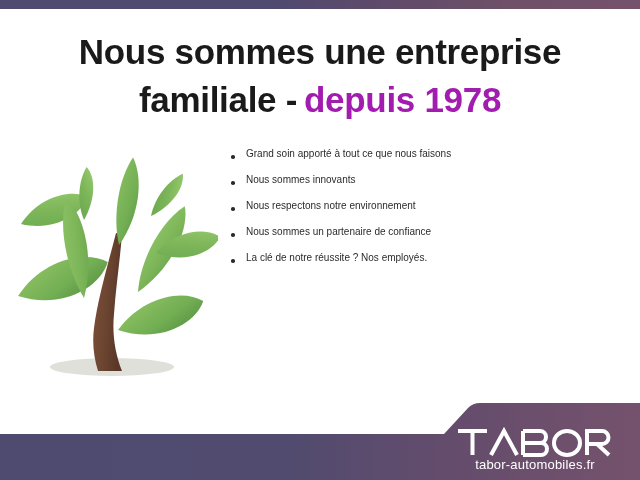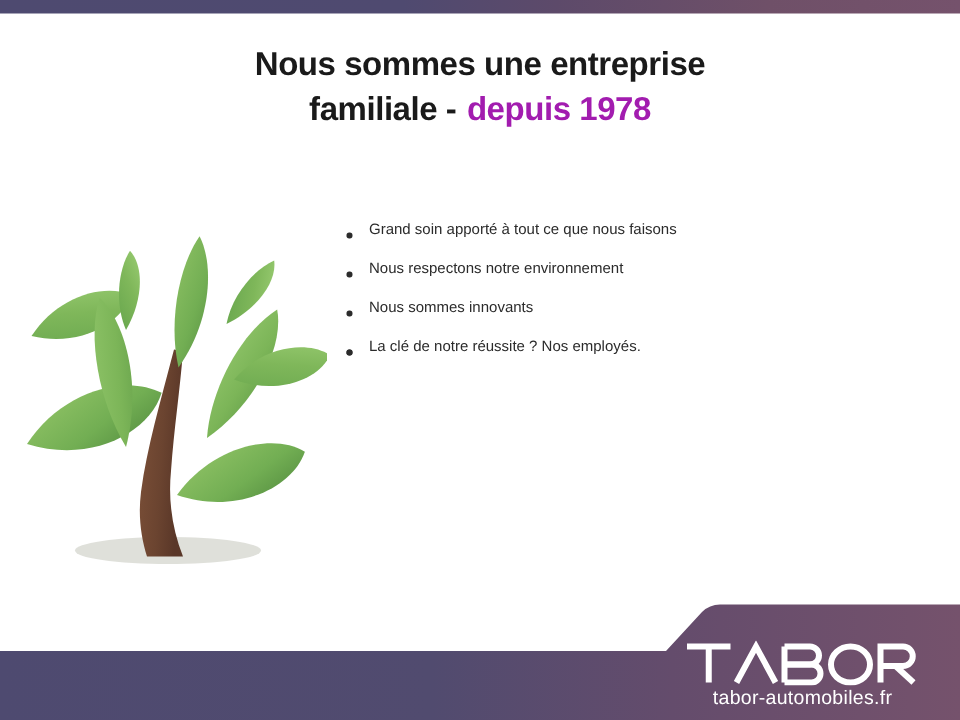--- a/index.html
+++ b/index.html
@@ -35,21 +35,21 @@
 
   
   #headline {
     position: absolute;
     left: 0;
     top: 28px;
     width: 640px;
     text-align: center;
     padding: 0 30px;
     box-sizing: border-box;
-    font-size: 22px;
+    font-size: 35px;
     font-weight: bold;
     line-height: 1.36;
     letter-spacing: -0.3px;
     color: #1a1a1a;
   }
   #headline .line {
     display: block;
     white-space: nowrap;
   }
   #headline .accent {
@@ -212,28 +212,29 @@
     </svg>
   </div>
 
   <ul id="bullet-list">
     <li>
       <span class="dot"></span>
       <span>Grand soin apporté à tout ce que nous faisons</span>
     </li>
     <li>
       <span class="dot"></span>
+      <span>Nous sommes innovants</span>
+    </li>
+    <li>
+      <span class="dot"></span>
       <span>Nous respectons notre environnement</span>
     </li>
     <li>
       <span class="dot"></span>
-      <span>Nous sommes innovants</span>
-    </li>
-    <li>
-      <span class="dot"></span>
+      <span>Nous sommes un partenaire de confiance</span>
     </li>
     <li>
       <span class="dot"></span>
       <span>La clé de notre réussite ? Nos employés.</span>
     </li>
   </ul>
 
   <div id="footer">
     <svg id="footer-shape" viewBox="0 0 640 78" preserveAspectRatio="none" xmlns="http://www.w3.org/2000/svg" aria-hidden="true">
       <defs>

